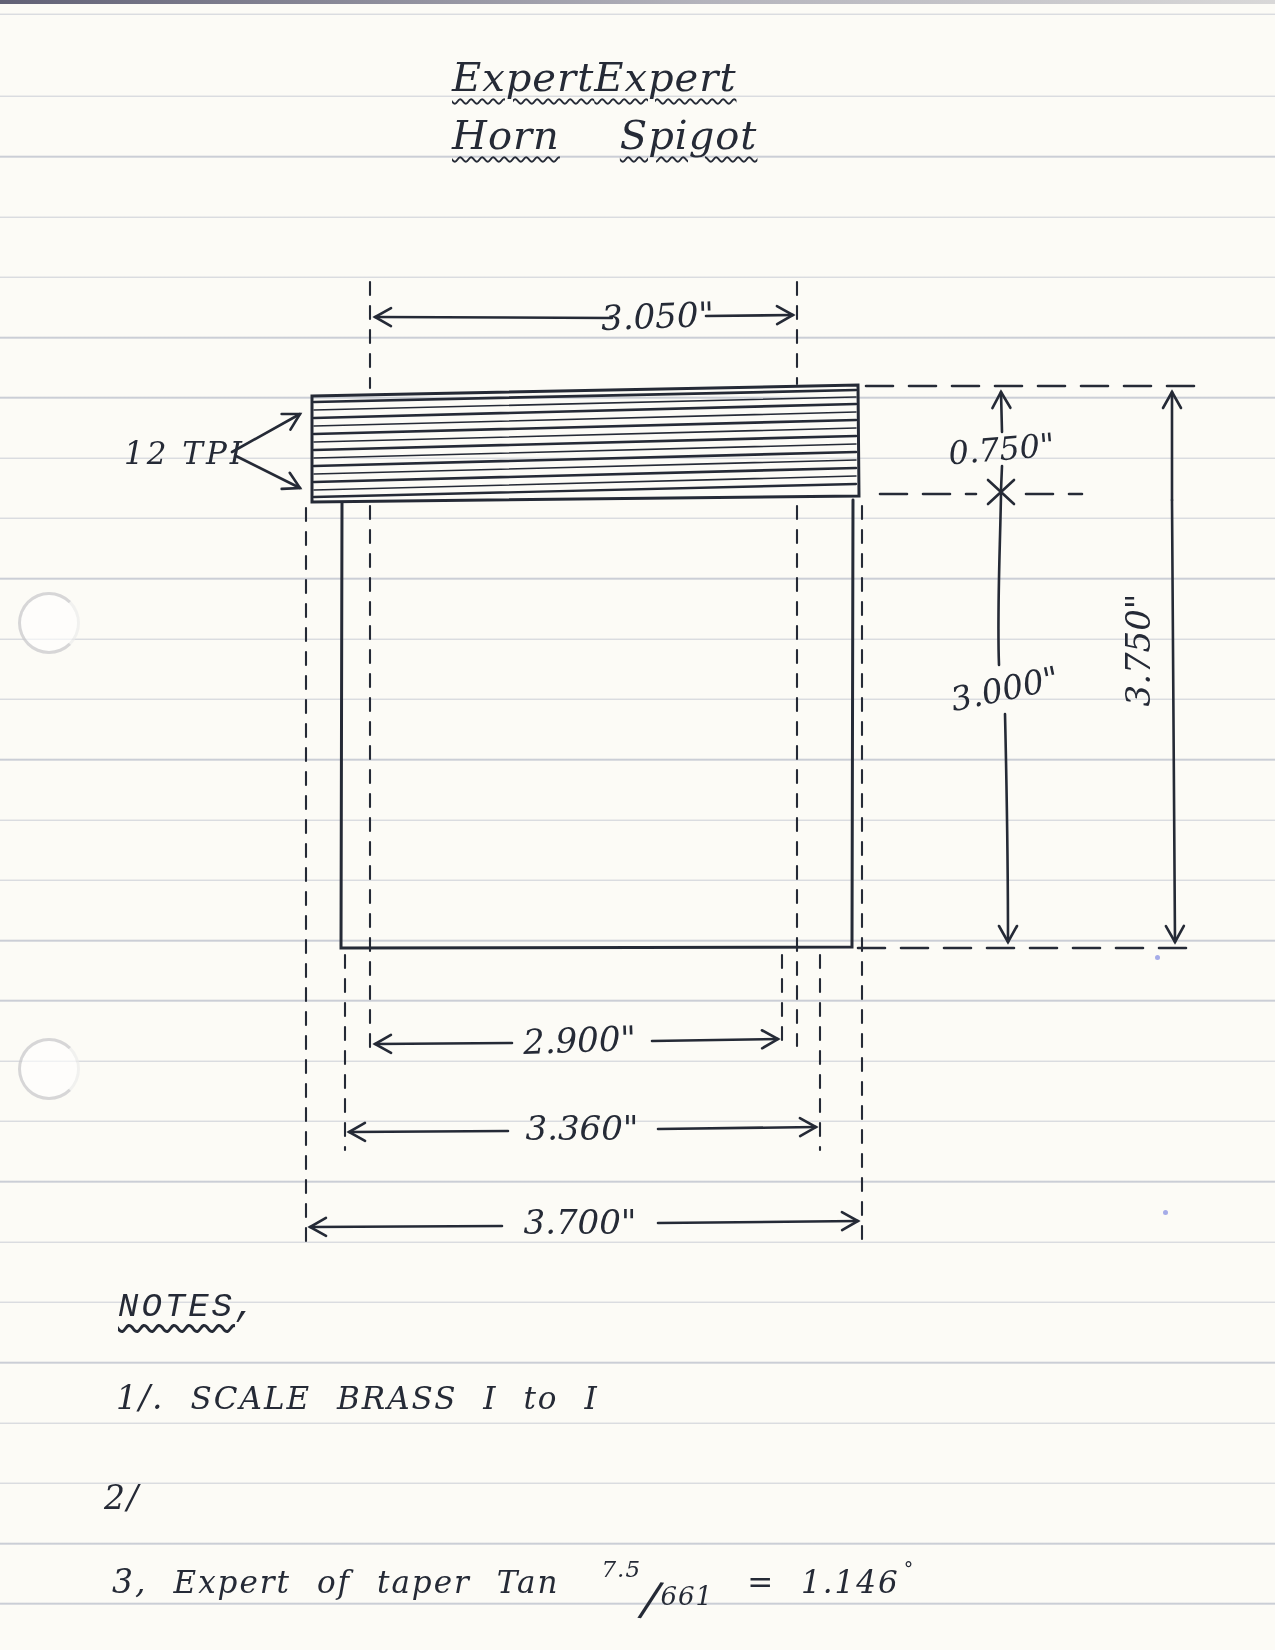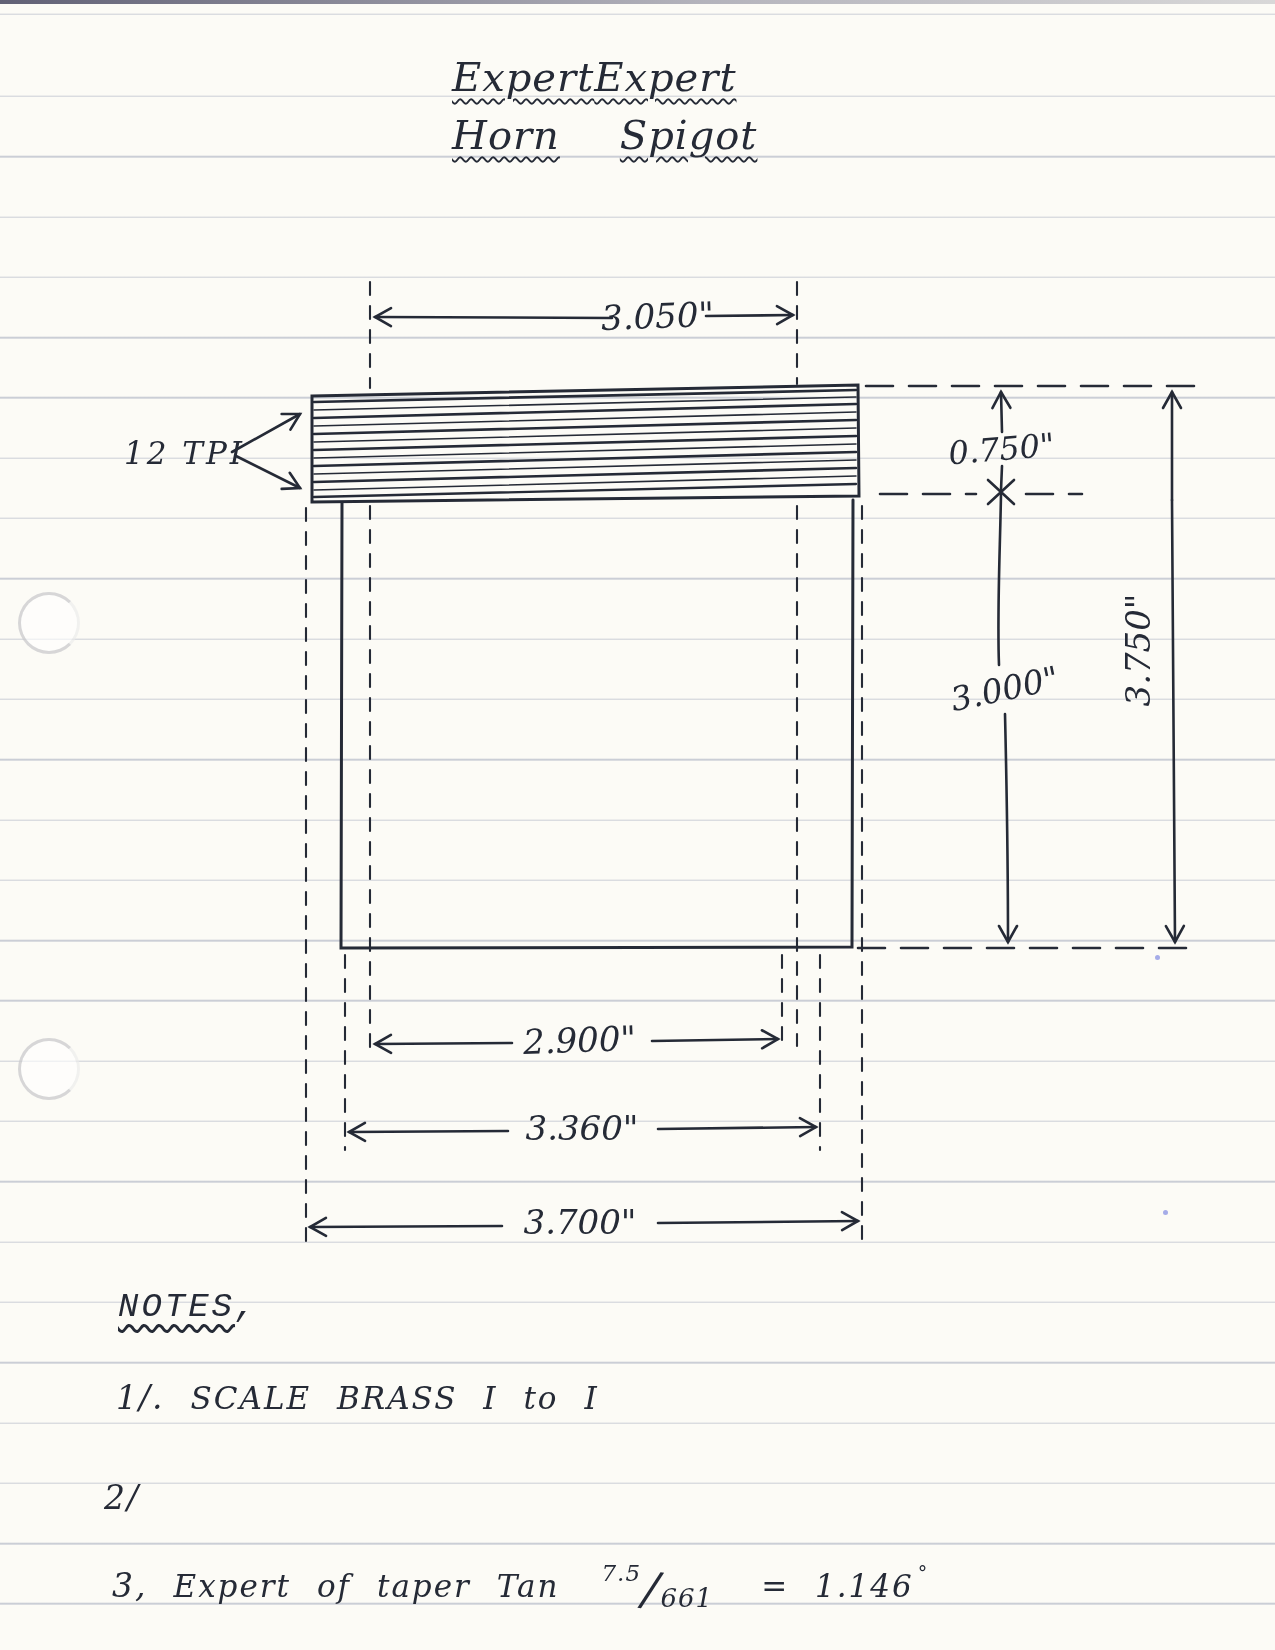--- a/index.html
+++ b/index.html
@@ -38,25 +38,25 @@
   .t-gap1{} .t-gap2{margin-right:60px;}
   .title-line2{margin-left:0;}
 
   .notes-head{position:absolute; left:118px; top:1288px; font-size:34px; letter-spacing:3px;font-family:Liberation Mono, monospace;}
   .notes-head .w{text-decoration:underline; text-decoration-style:wavy; text-decoration-thickness:2.5px; text-underline-offset:8px;}
   .note{position:absolute; display:flex; align-items:baseline; font-size:31px; letter-spacing:2px; word-spacing:14px; white-space:nowrap;}
   .note .num{margin-right:26px; font-size:33px;}
   .n1{left:116px; top:1378px;}
   .n2{left:104px; top:1478px; word-spacing:22px;}
   .n3{left:112px; top:1562px;}
-  .frac{display:inline-flex; align-items:center; margin:0 14px 0 42px;}
+  .frac{display:inline-flex; margin:0 14px 0 42px;}
   .fnum{font-size:23px; transform:translateY(-16px); letter-spacing:1px;}
   .fslash{font-size:46px; margin:0 0 0 2px; display:inline-block; transform:rotate(6deg);}
   .fden{font-size:26px; transform:translateY(9px); letter-spacing:1px;}
-  .result{margin-left:34px;}
+  .result{margin-left:20px;}
   .deg{display:inline-block; font-size:19px; transform:translateY(-18px); margin-left:4px;}
 
   svg text{
     font-family:"DejaVu Serif", serif; font-style:italic;
     fill:#252a36; stroke:none;
   }
 </style>
 </head>
 <body>
 

